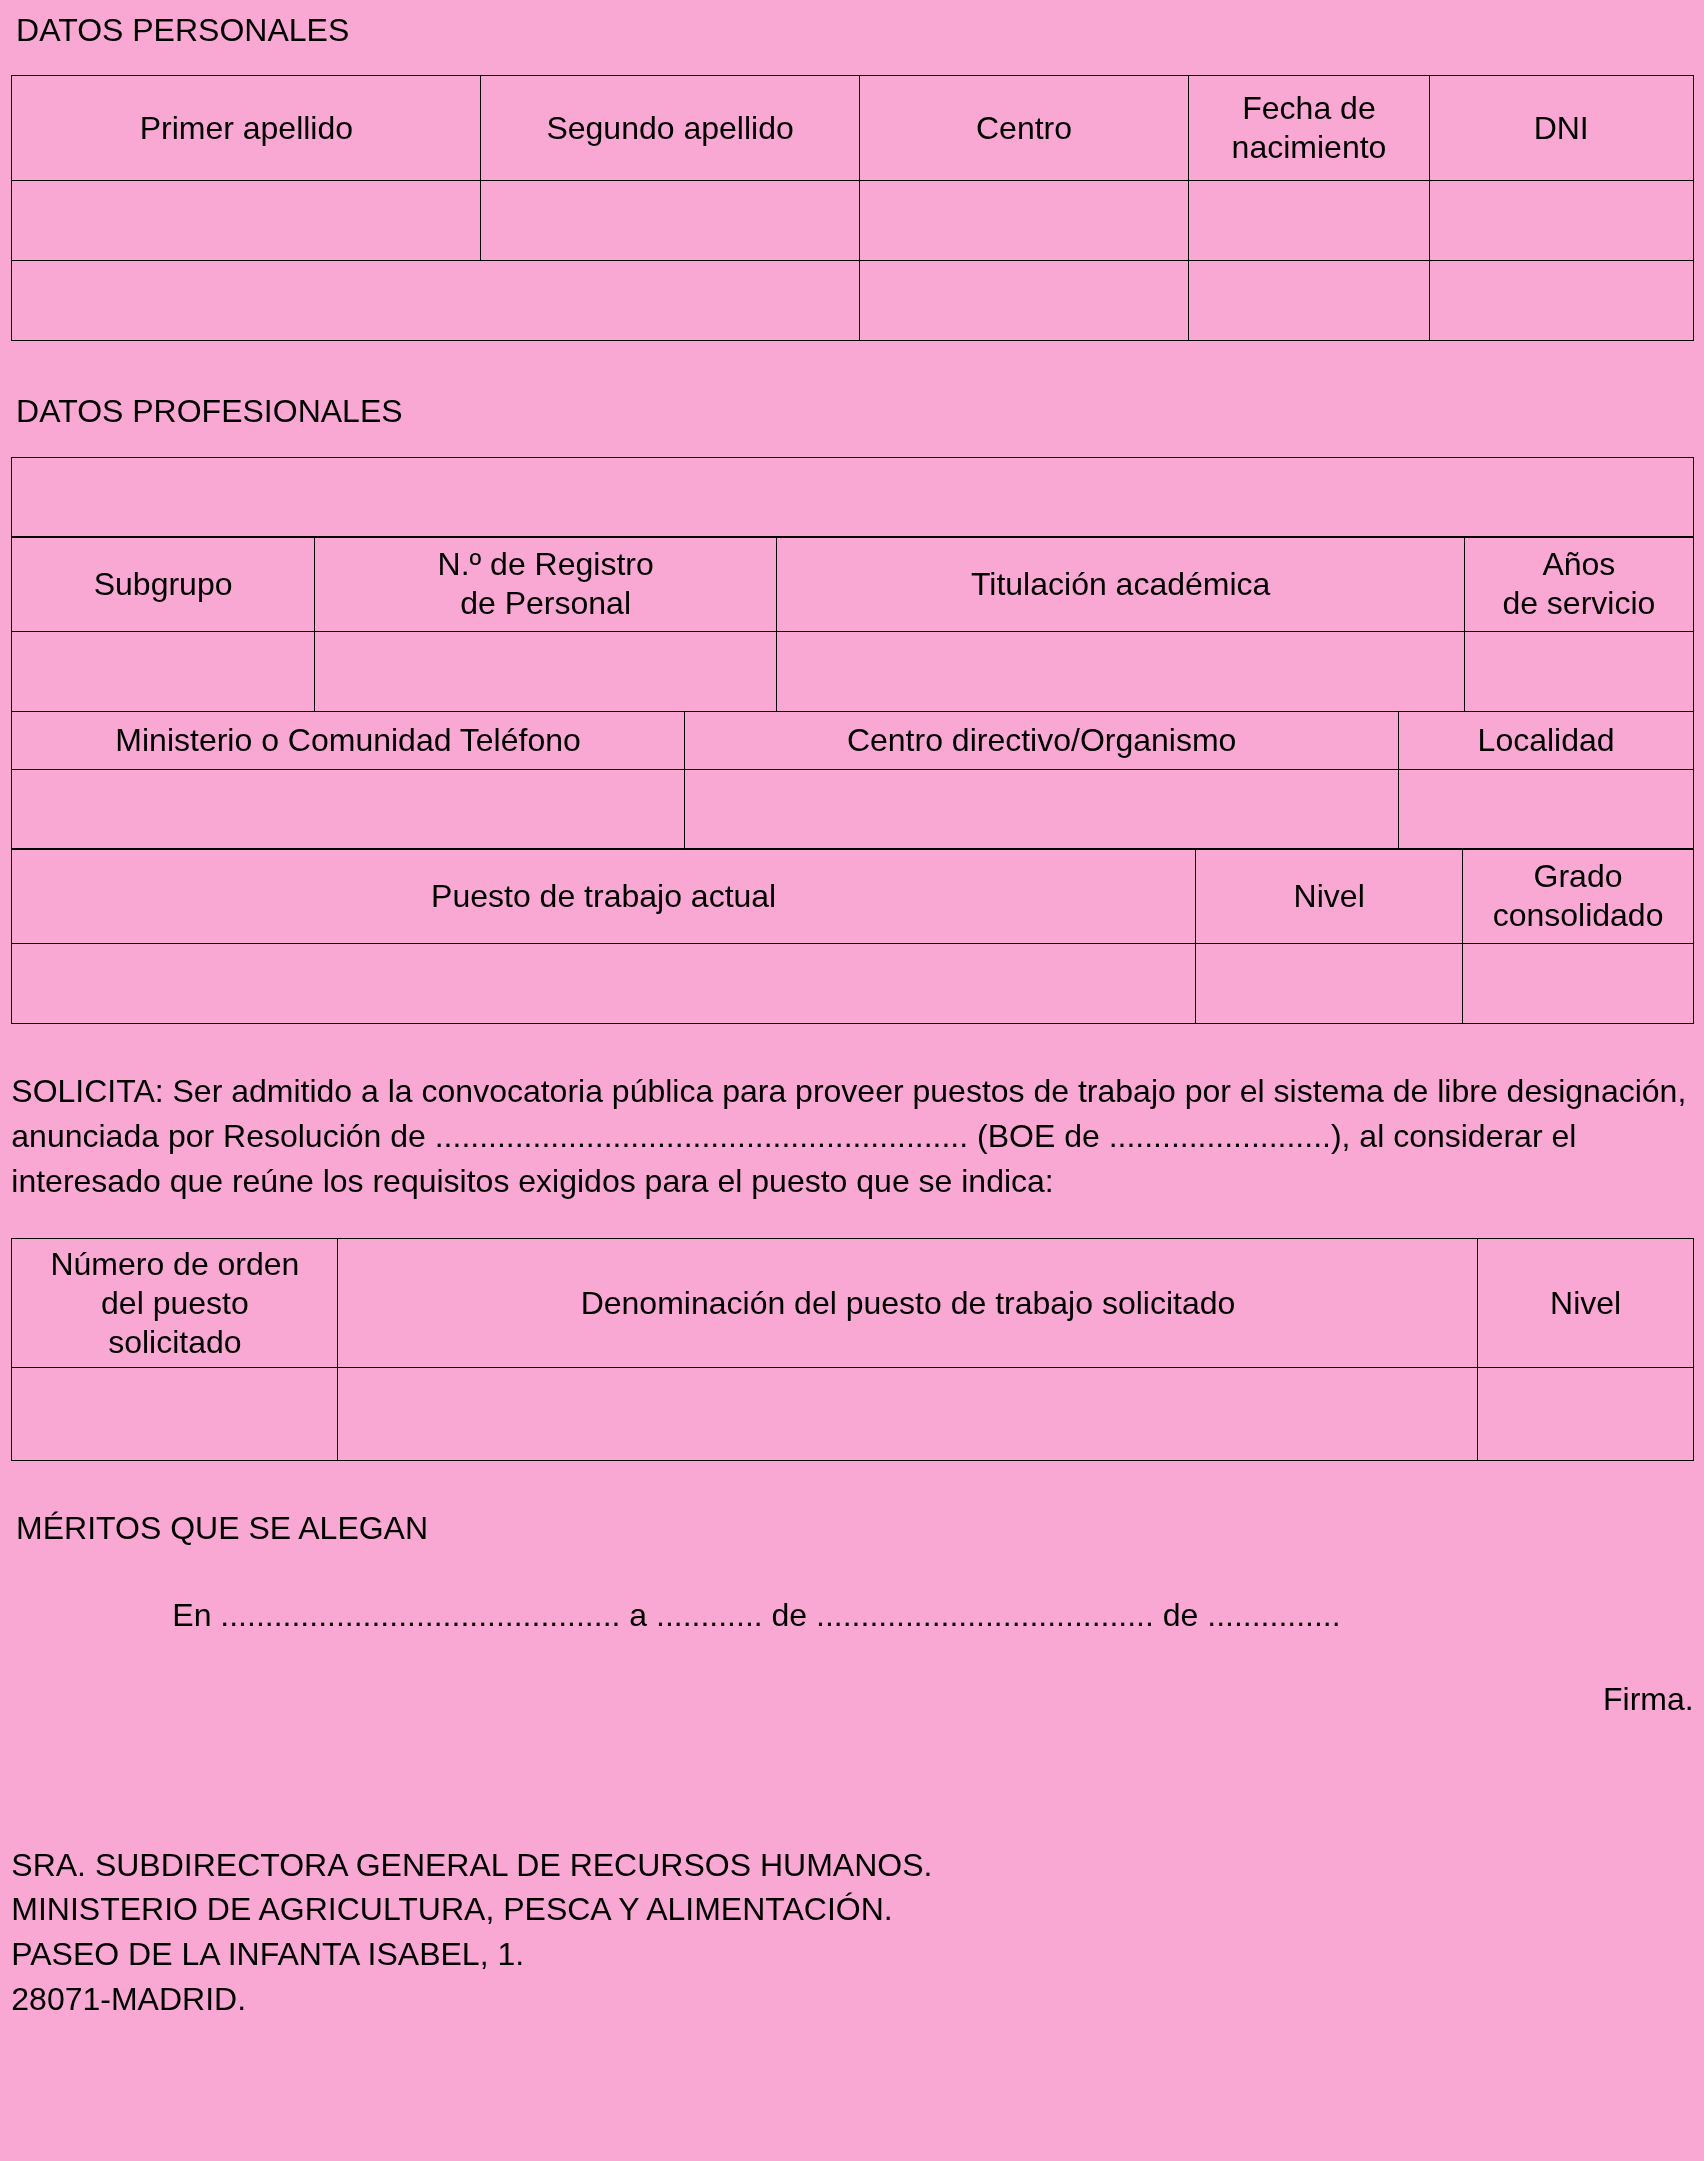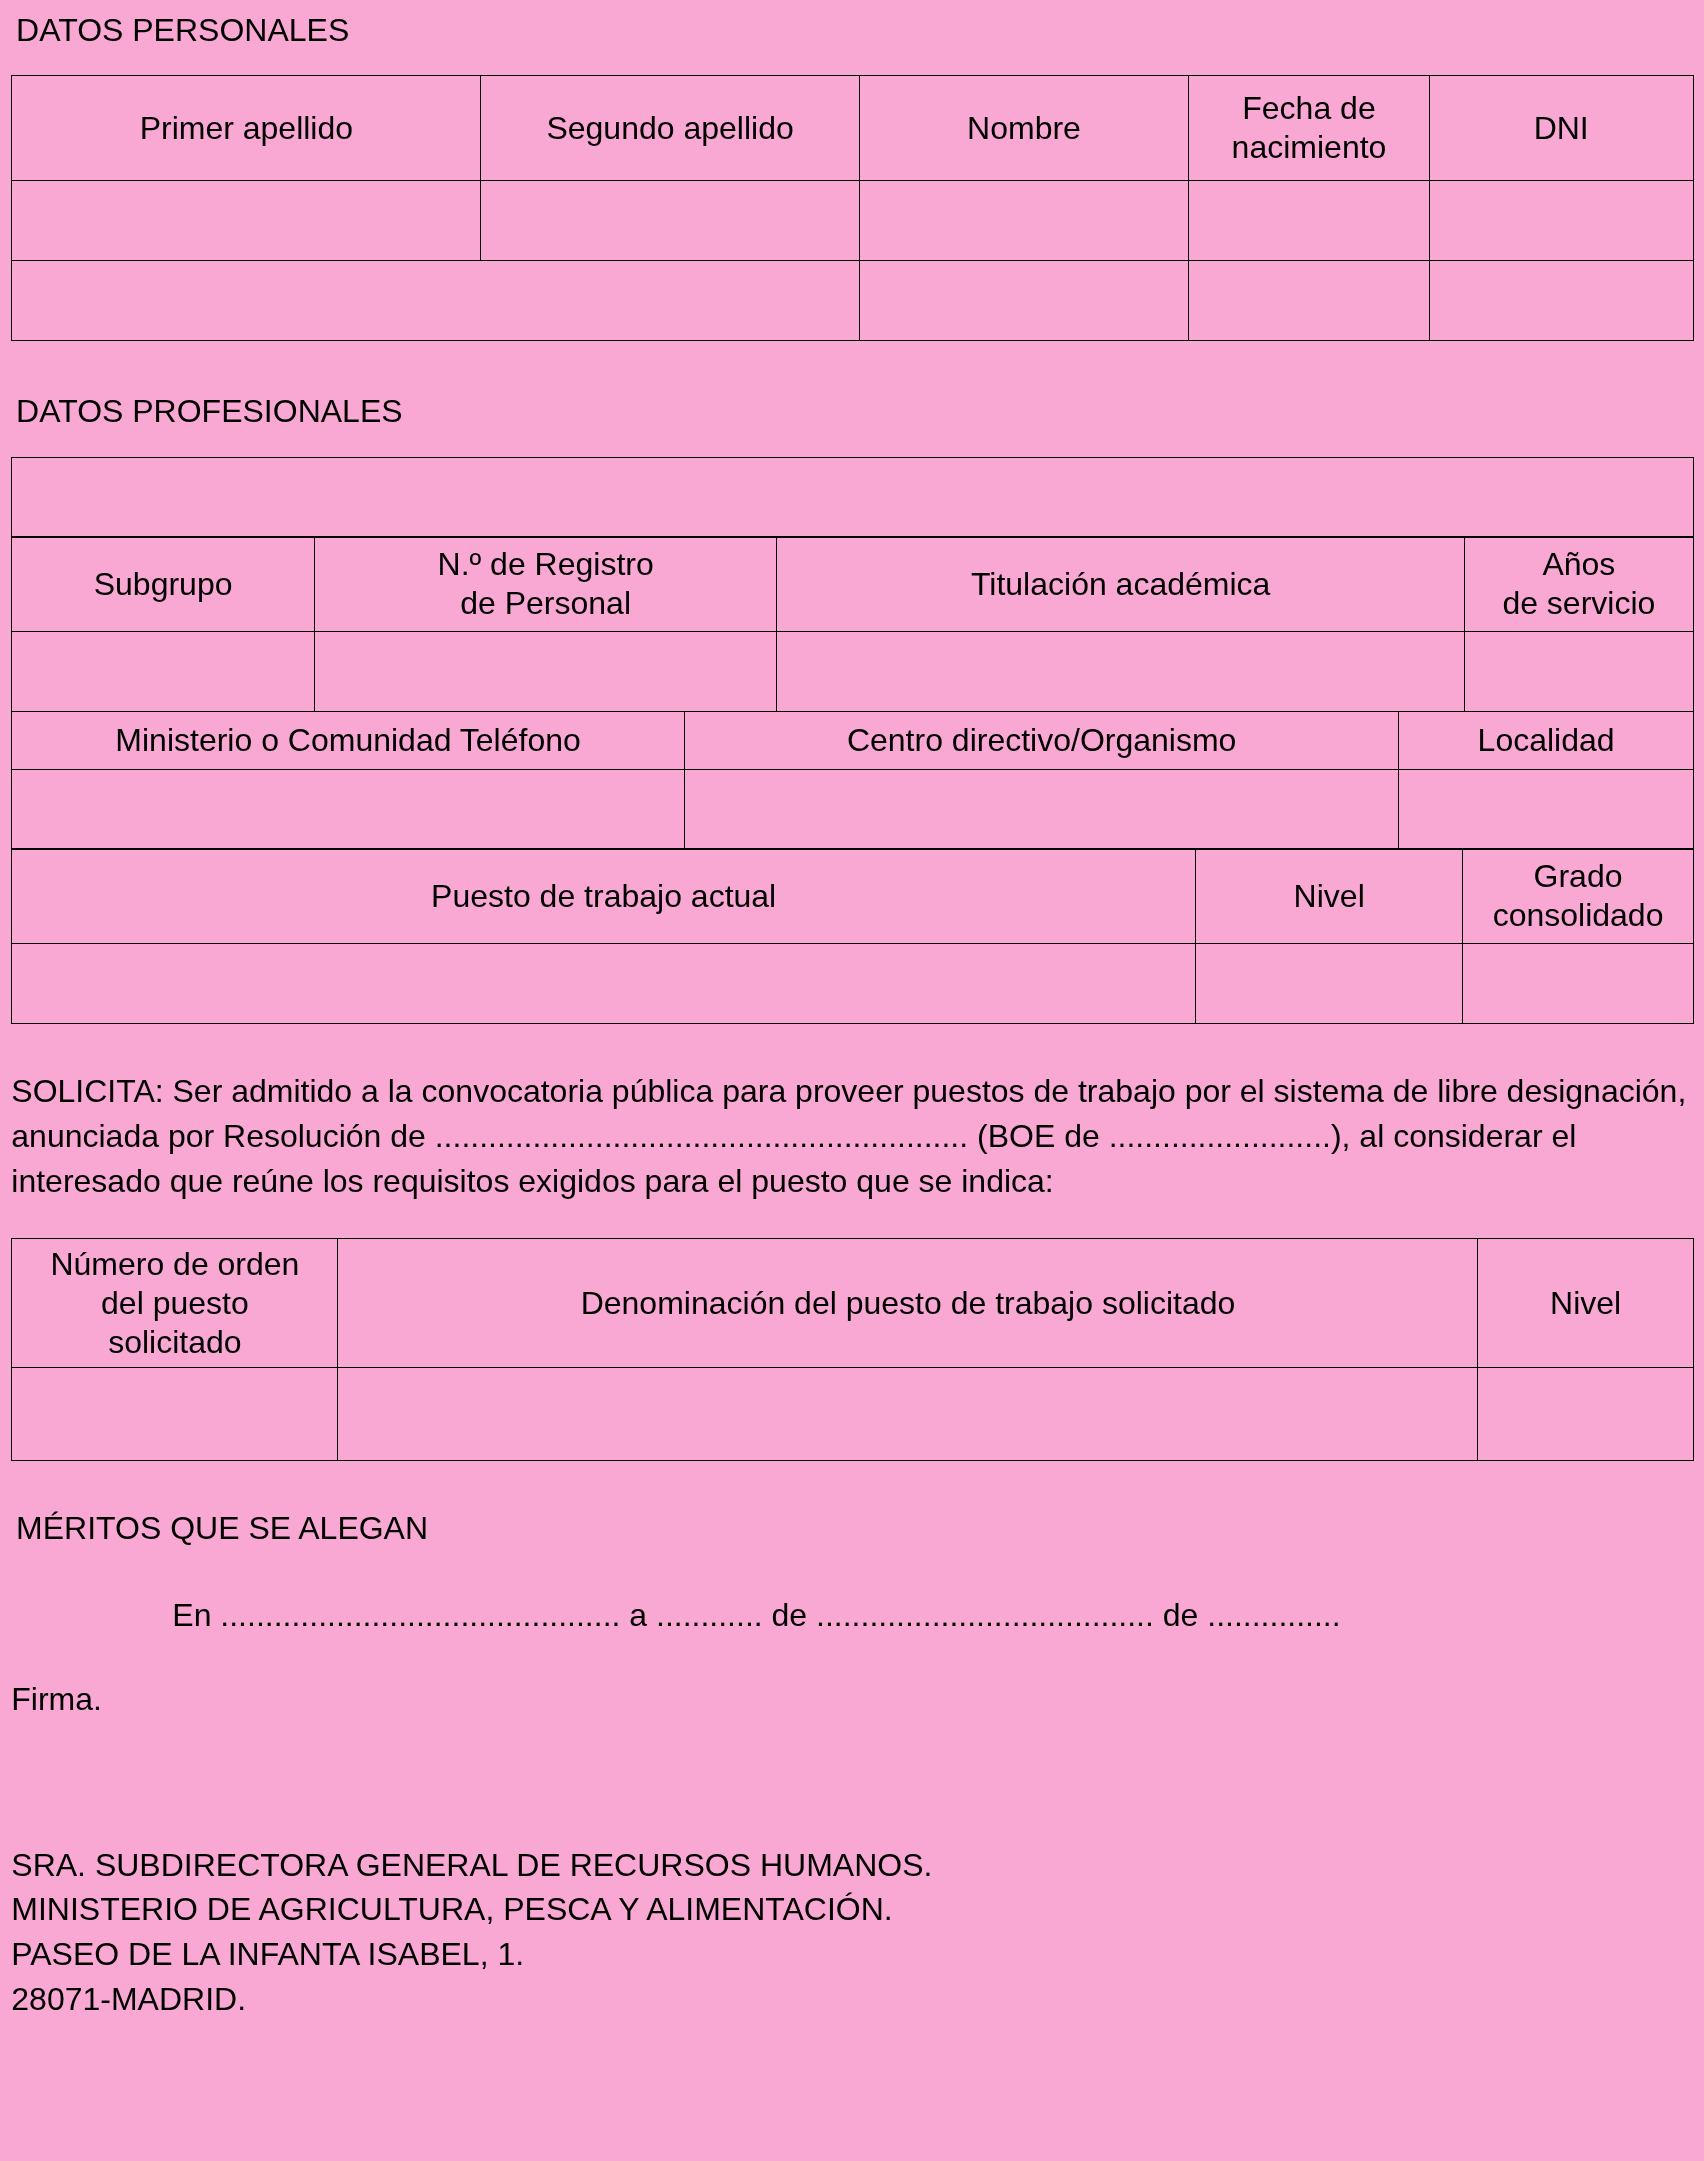--- a/index.html
+++ b/index.html
@@ -54,21 +54,21 @@
   }
   .tbl-solicitado { margin-top: 35px; }
   .title-meritos { margin-top: 47px; }
   .date-line {
     margin: 43px 0 0 161px;
     line-height: 1.4;
     white-space: nowrap;
   }
   .firma-line {
     margin-top: 39px;
-    text-align: left;
+    text-align: right;
     line-height: 1.4;
   }
   .footer {
     margin-top: 121px;
     line-height: 1.4;
   }
 </style>
 </head>
 <body>
 
@@ -81,21 +81,21 @@
       <col style="width:27.9%">
         <col style="width:22.5%">
         <col style="width:19.6%">
         <col style="width:14.3%">
         <col style="width:15.7%">
     </colgroup>
     <tbody>
       <tr class="h130">
         <td>Primer apellido</td>
         <td>Segundo apellido</td>
-        <td>Nombre</td>
+        <td>Centro</td>
         <td class="pre">Fecha de
 nacimiento</td>
         <td>DNI</td>
       </tr>
       <tr class="h100">
         <td></td>
         <td></td>
         <td></td>
         <td></td>
         <td></td>

